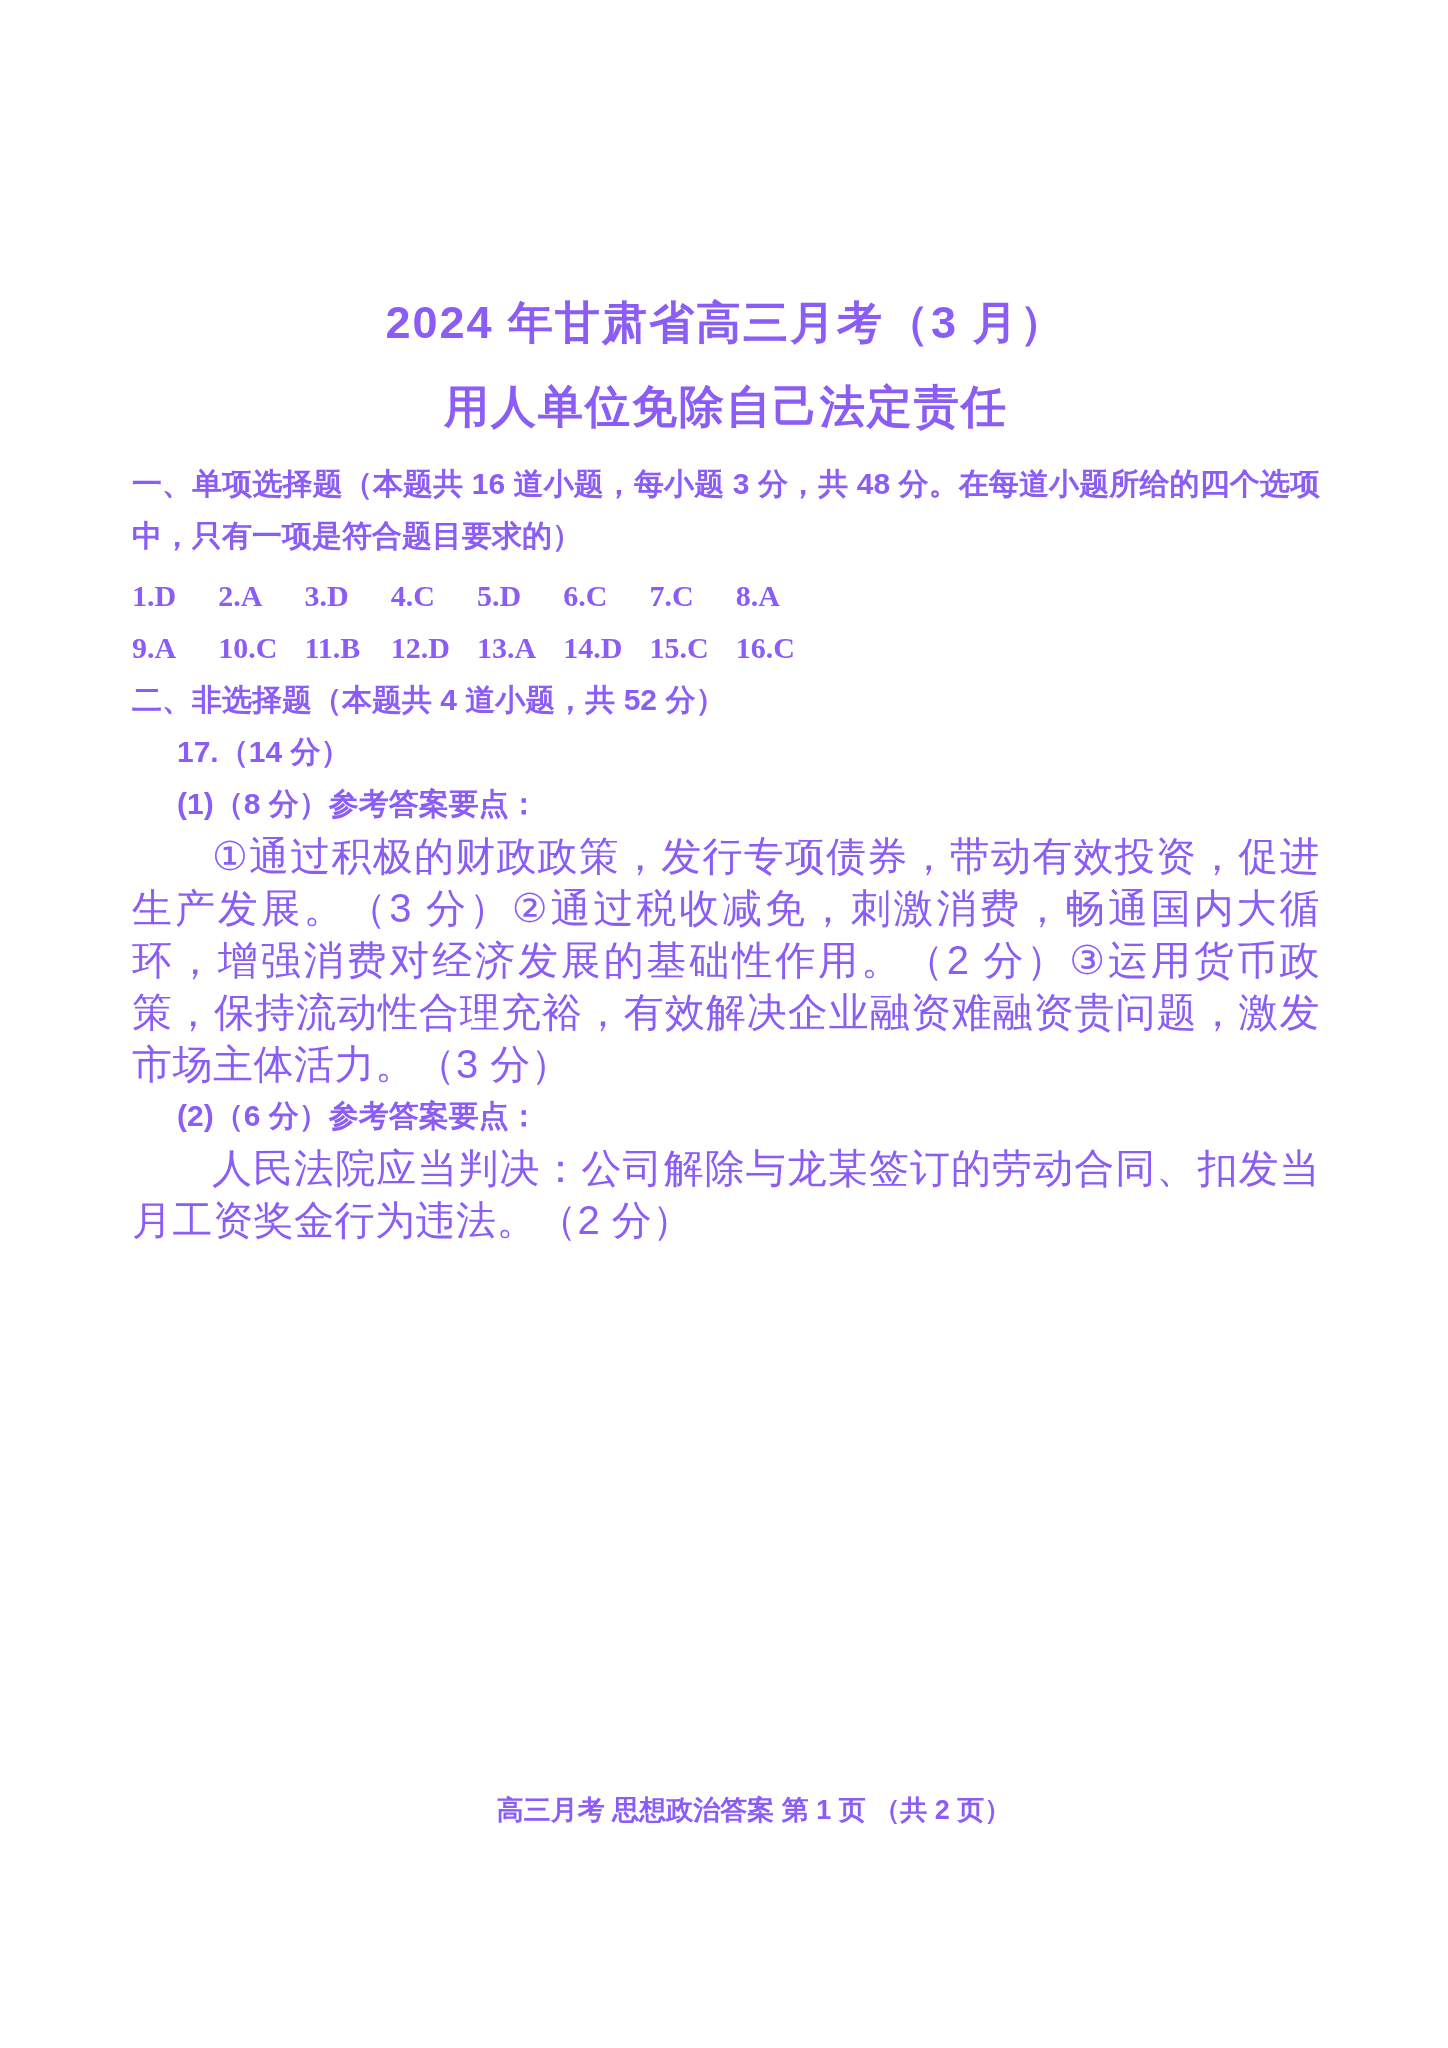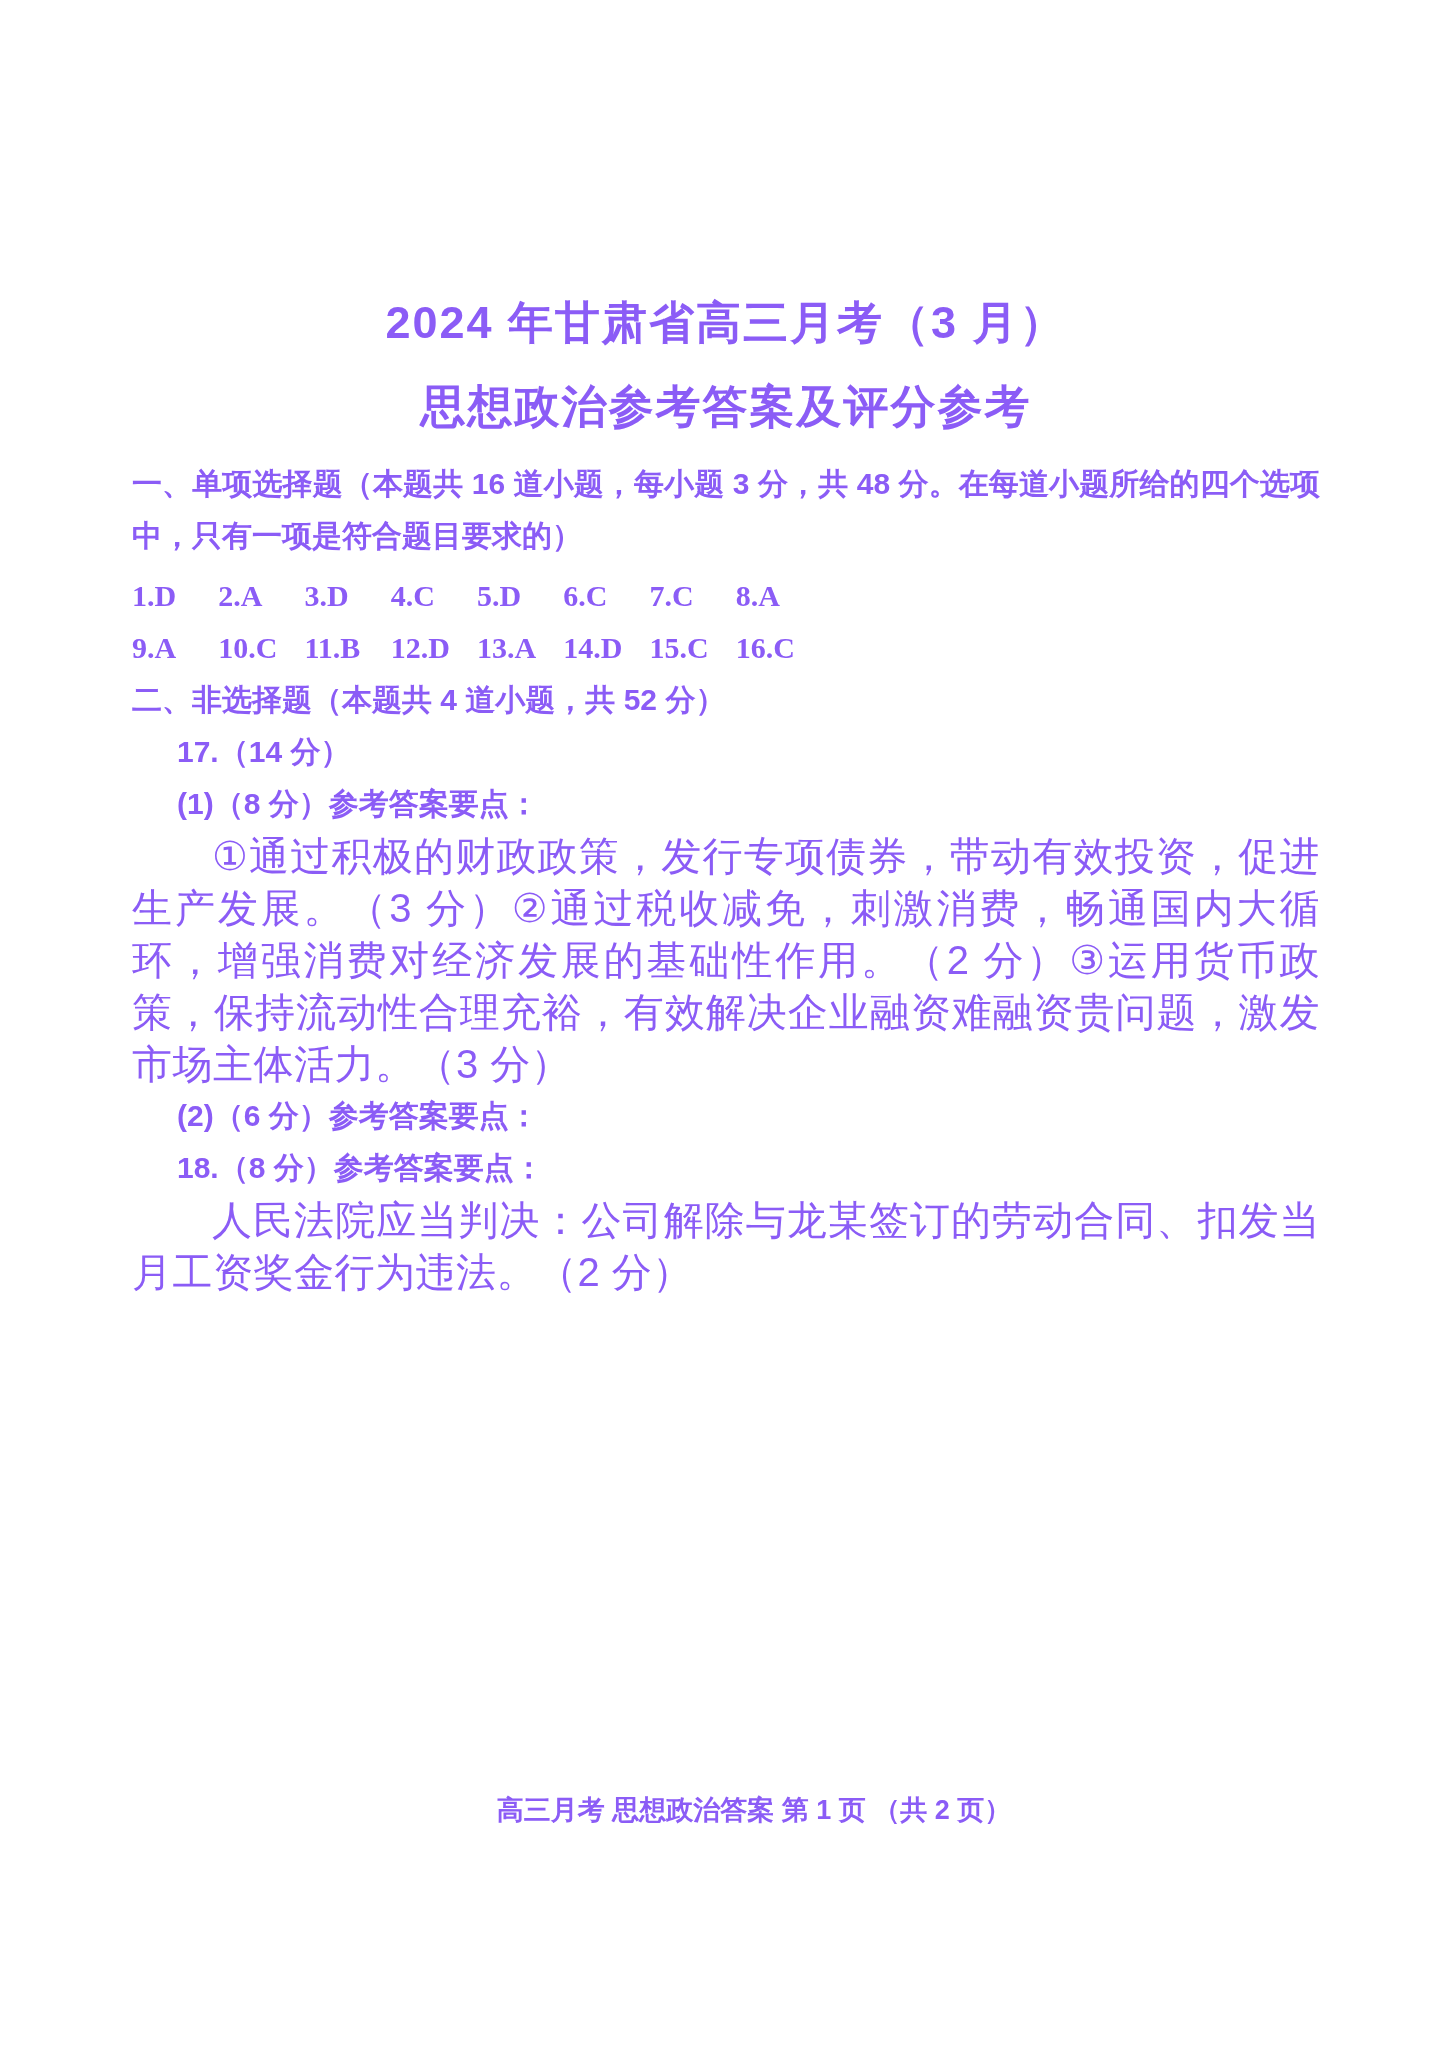--- a/index.html
+++ b/index.html
@@ -82,21 +82,21 @@
     line-height: 40px;
   }
 </style>
 </head>
 <body>
 
 <div class="page">
   <div class="content">
 
     <div class="doc-title">2024 年甘肃省高三月考（3 月）</div>
-    <div class="doc-subtitle">思想政治参考答案及评分参考</div>
+    <div class="doc-subtitle">用人单位免除自己法定责任</div>
 
     <div class="section-heading">一、单项选择题（本题共 16 道小题，每小题 3 分，共 48 分。在每道小题所给的四个选项中，只有一项是符合题目要求的）</div>
 
     <div class="answers-block">
       <div class="answers-row">
         <span>1.D</span>
         <span>2.A</span>
         <span>3.D</span>
         <span>4.C</span>
         <span>5.D</span>
@@ -117,19 +117,18 @@
     </div>
 
     <div class="section-heading" style="margin-top:0;">二、非选择题（本题共 4 道小题，共 52 分）</div>
 
     <div class="q-label">17.（14 分）</div>
     <div class="q-label">(1)（8 分）参考答案要点：</div>
     <p class="para">①通过积极的财政政策，发行专项债券，带动有效投资，促进生产发展。（3 分）②通过税收减免，刺激消费，畅通国内大循环，增强消费对经济发展的基础性作用。（2 分）③运用货币政策，保持流动性合理充裕，有效解决企业融资难融资贵问题，激发市场主体活力。（3 分）</p>
 
     <div class="q-label">(2)（6 分）参考答案要点：</div>
 
-    <div class="q-label">18.（8 分）参考答案要点：</div>
     <p class="para">人民法院应当判决：公司解除与龙某签订的劳动合同、扣发当月工资奖金行为违法。（2 分）</p>
 
   </div>
 
   <div class="page-footer">高三月考 思想政治答案 第 1 页 （共 2 页）</div>
 </div>
 
 </body></html>

